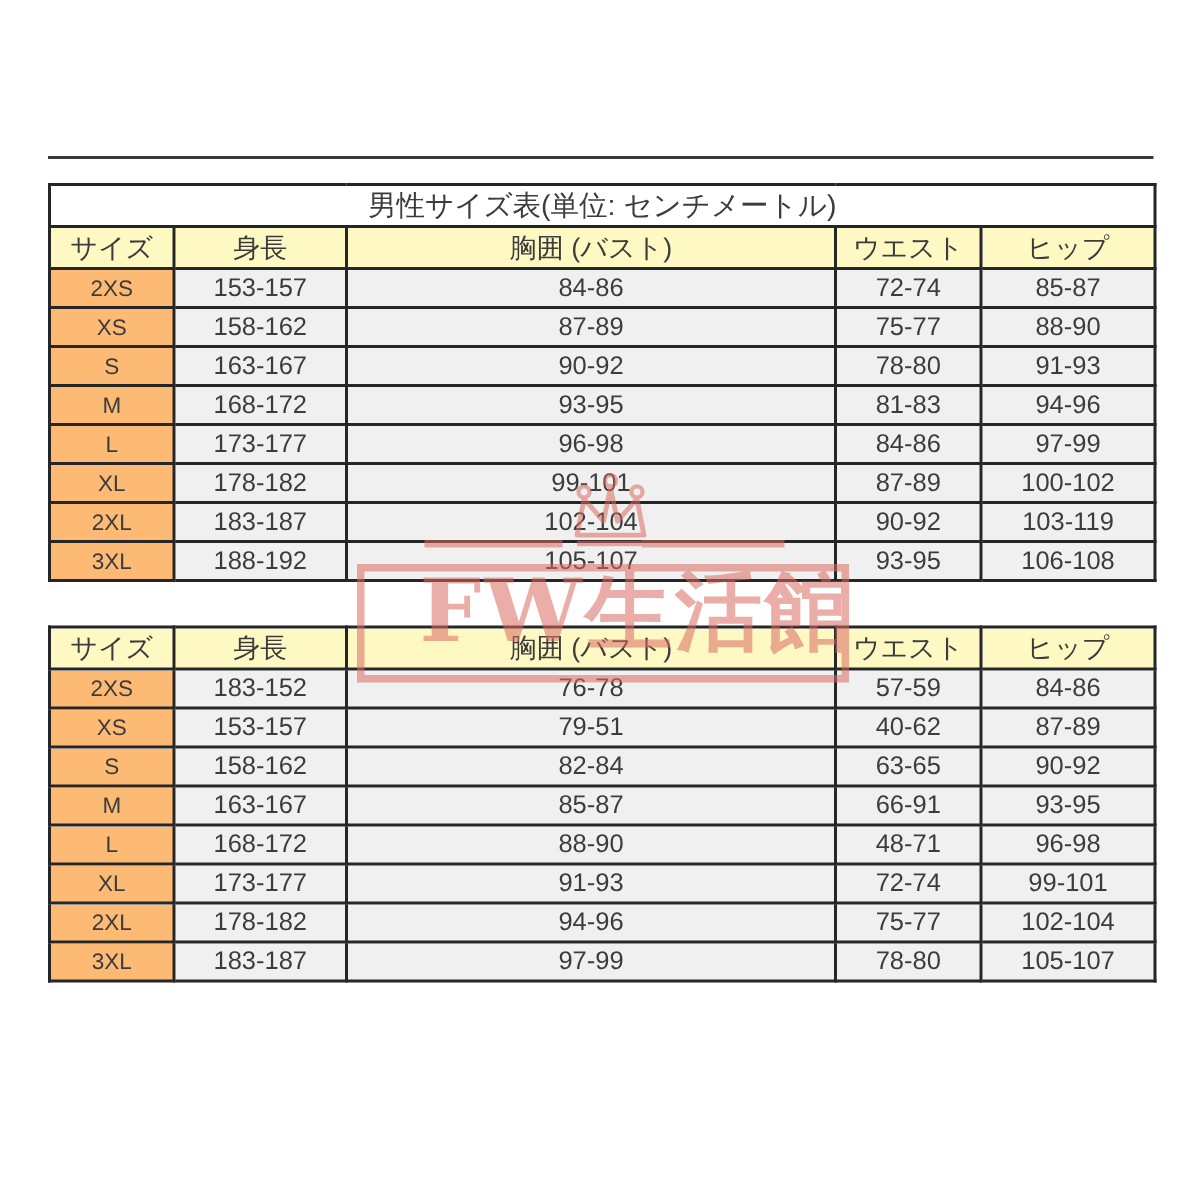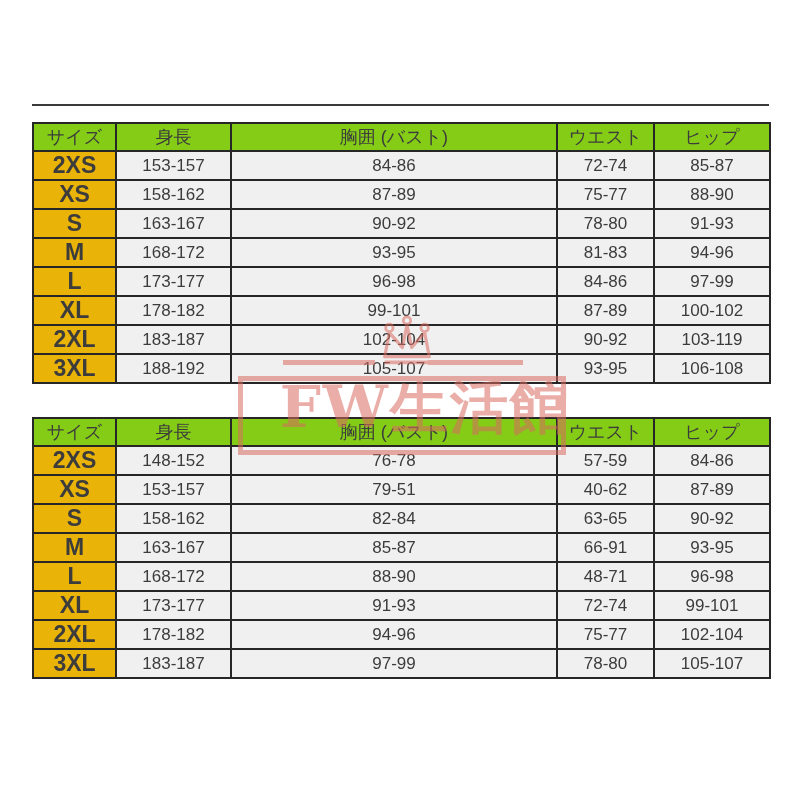--- a/index.html
+++ b/index.html
@@ -23,22 +23,22 @@
     border:2px solid #262626;text-align:center;vertical-align:middle;
     padding:0;font-weight:normal;white-space:nowrap;overflow:hidden;
   }
   .col-size{width:83px;}
   .col-height{width:115px;}
   .col-chest{width:326px;}
   .col-waist{width:97px;}
   .col-hip{width:116px;}
   .title-cell{background:#ffffff;font-size:19px;height:26px;}
   .women .title-cell{font-size:18px;height:19px;}
-  .size-tbl th{background:#84cc16;font-size:18px;height:26px;}
-  .size-tbl td.c-size{background:#eab308;font-size:23px;height:24px;font-weight:bold;}
+  .size-tbl th{background:#fef9c3;font-size:18px;height:26px;}
+  .size-tbl td.c-size{background:#fdba74;font-size:15px;height:24px;}
   .size-tbl td.c-val{background:#f0f0f0;font-size:17px;height:24px;}
 
   
   .watermark{
     position:absolute;left:0;top:0;width:800px;height:800px;
     pointer-events:none;opacity:0.55;
   }
   .wm-line{position:absolute;height:5px;background:#d96b61;}
   .wm-line.left{left:283px;top:360px;width:92px;}
   .wm-line.right{left:428px;top:360px;width:95px;}
@@ -62,20 +62,23 @@
 <table class="size-tbl men">
   <colgroup>
     <col class="col-size">
       <col class="col-height">
       <col class="col-chest">
       <col class="col-waist">
       <col class="col-hip">
   </colgroup>
   <tbody>
     <tr>
+      <td class="title-cell" colspan="5">男性サイズ表(単位: センチメートル)</td>
+    </tr>
+    <tr>
       <th>サイズ</th>
       <th>身長</th>
       <th>胸囲 (バスト)</th>
       <th>ウエスト</th>
       <th>ヒップ</th>
     </tr>
   </tbody>
   <tbody>
       <tr>
         <td class="c-size">2XS</td>
@@ -149,21 +152,21 @@
       <th>サイズ</th>
       <th>身長</th>
       <th>胸囲 (バスト)</th>
       <th>ウエスト</th>
       <th>ヒップ</th>
     </tr>
   </tbody>
   <tbody>
       <tr>
         <td class="c-size">2XS</td>
-        <td class="c-val">148-152</td>
+        <td class="c-val">183-152</td>
         <td class="c-val">76-78</td>
         <td class="c-val">57-59</td>
         <td class="c-val">84-86</td>
       </tr>
       <tr>
         <td class="c-size">XS</td>
         <td class="c-val">153-157</td>
         <td class="c-val">79-51</td>
         <td class="c-val">40-62</td>
         <td class="c-val">87-89</td>

